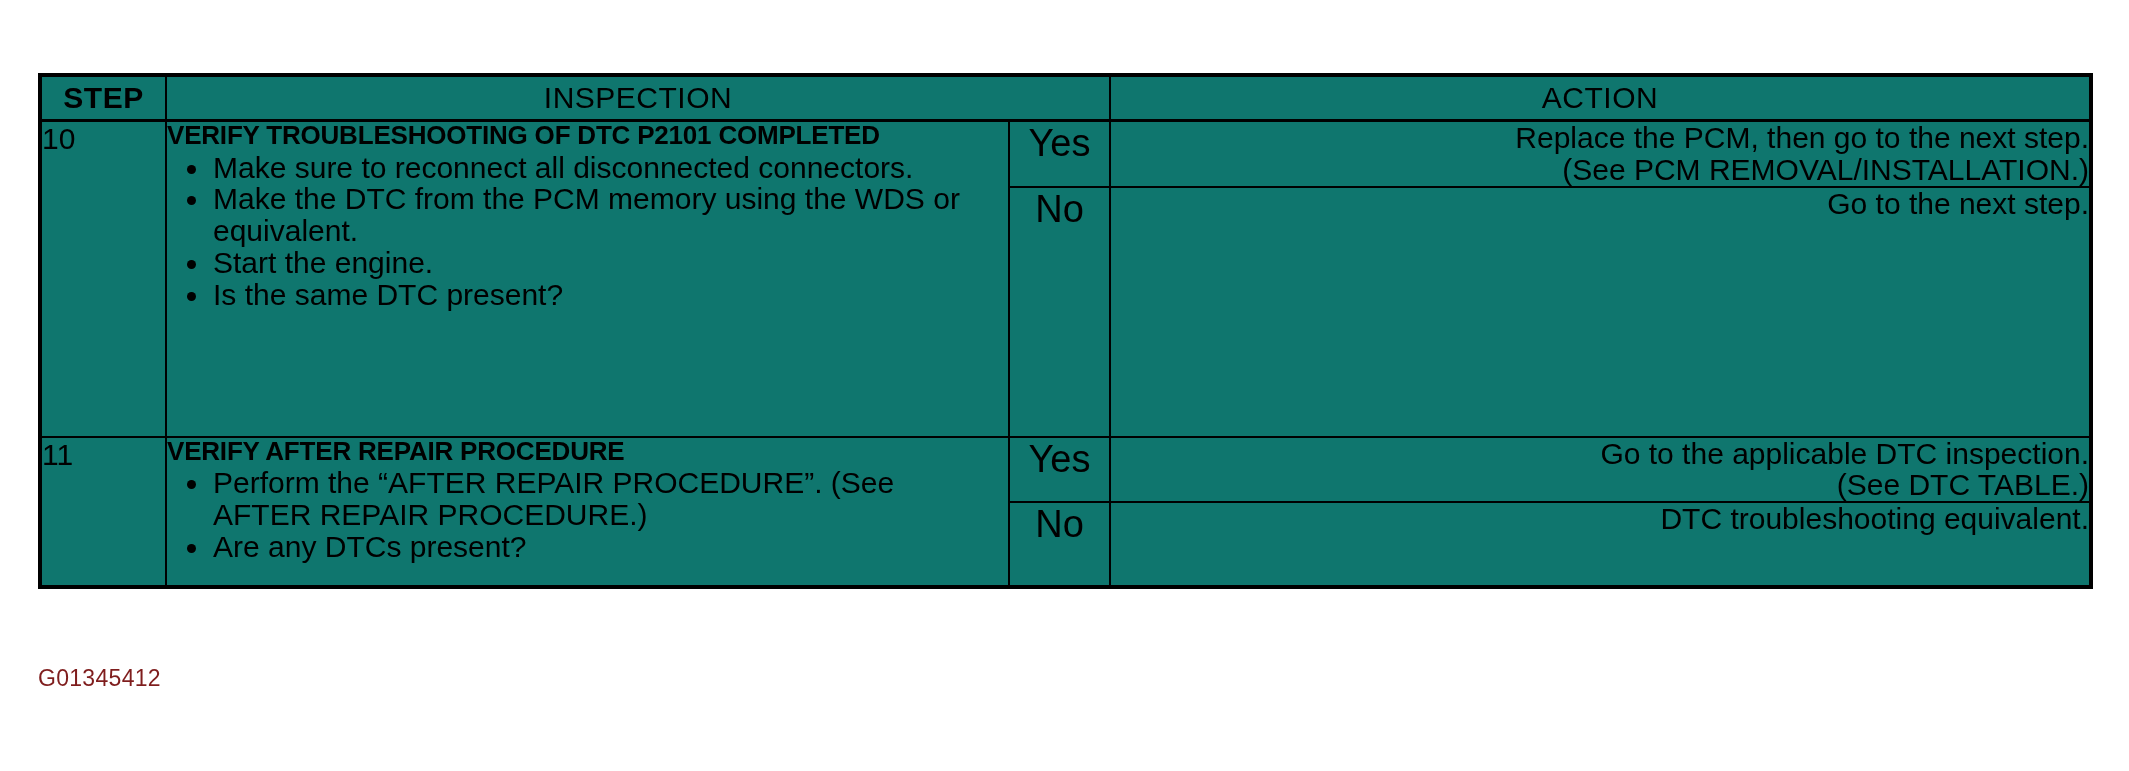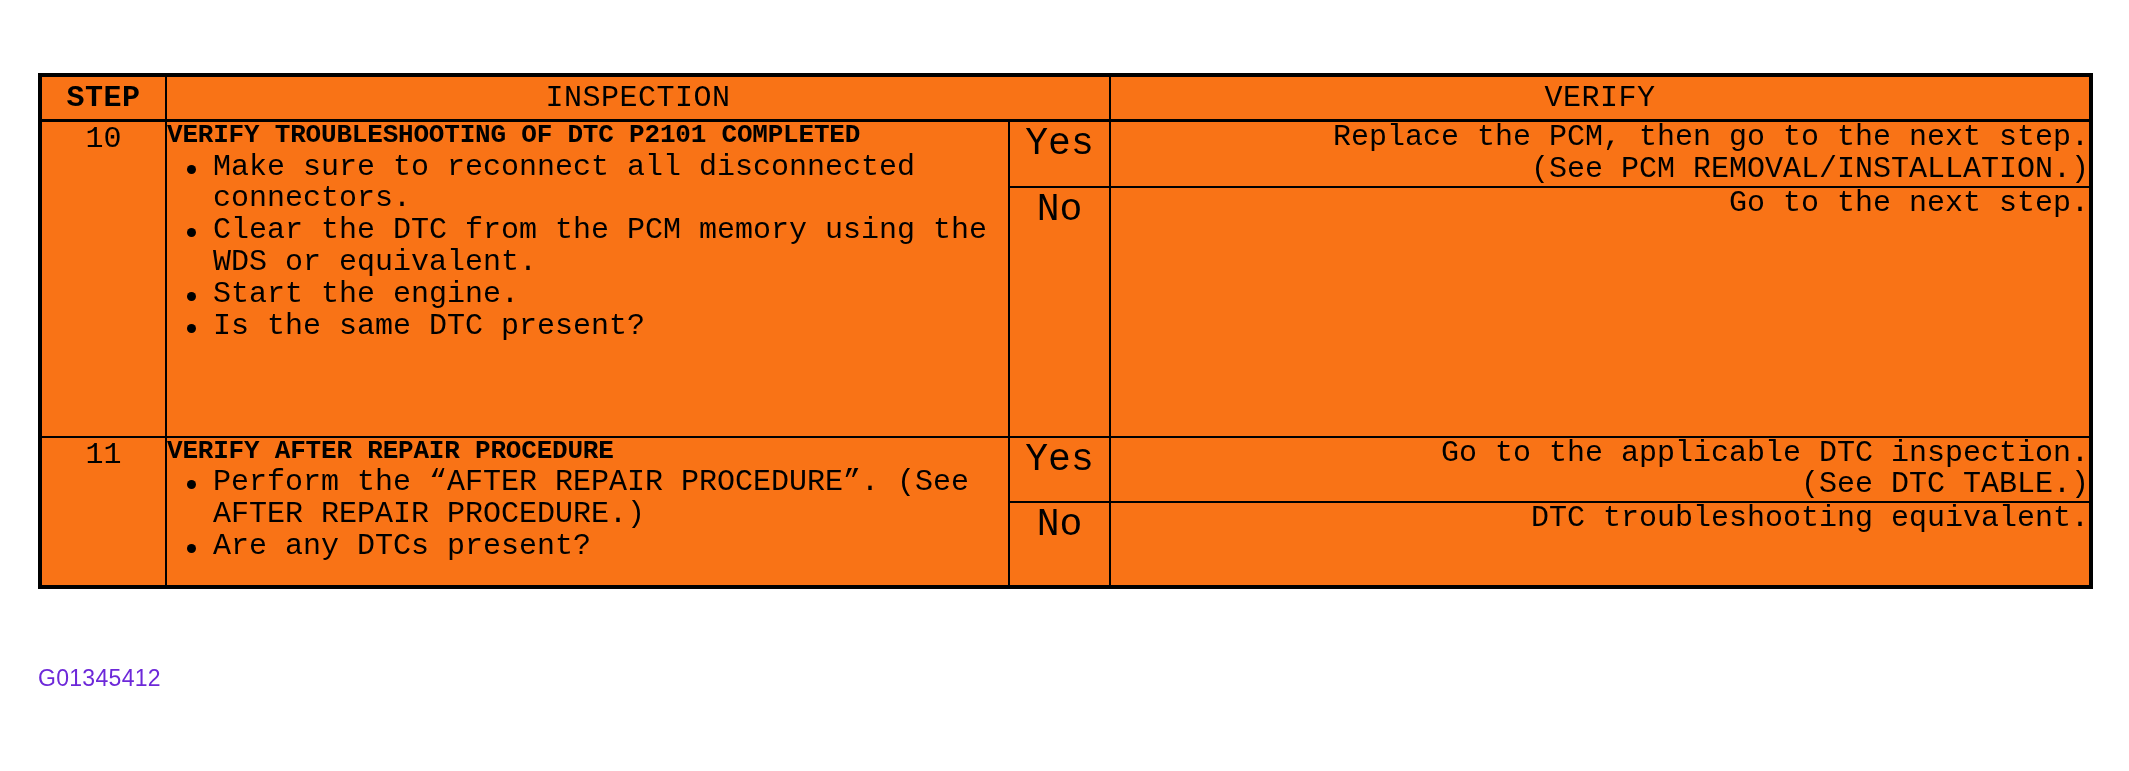--- a/index.html
+++ b/index.html
@@ -34,22 +34,21 @@
     border-collapse: collapse;
     table-layout: fixed;
     background: #fff;
   }
 
   .dtc-table td,
   .dtc-table th {
     border: 2px solid #000;
     padding: 0;
     vertical-align: top;
-    background: #f97316;
-    font-family: Liberation Mono, monospace;
+    background: #0f766e;
   }
 
   
   .dtc-table {
     border: 4px solid #000;
   }
 
   
   col.c-step      { width: 126px; }
   col.c-insp      { width: 843px; }
@@ -65,21 +64,20 @@
     line-height: 42px;
     letter-spacing: 0.5px;
     border-bottom: 3px solid #000 !important;
   }
   .hdr-step { font-weight: bold; }
   .hdr-insp { font-weight: normal; }
   .hdr-act  { font-weight: normal; }
 
   
   .step-cell {
-    text-align: center;
     font-size: 30px;
     font-weight: normal;
     padding-top: 9px;
     margin-top: 20px;
   }
 
   
   .insp-cell {
     padding: 7px 10px 10px 12px;
     font-size: 30px;
@@ -138,54 +136,54 @@
   .sub-sep-top { border-top: 2px solid #000 !important; }
 
   
   .figure-id {
     position: absolute;
     left: 38px;
     top: 665px;
     font-size: 23px;
     font-family: "Liberation Sans", sans-serif;
     letter-spacing: 0.3px;
-    color: #6d28d9;
+    color: #7f1d1d;
   }
 </style>
 </head>
 <body>
 
 <div id="page">
 
   <table class="dtc-table">
     <colgroup>
       <col class="c-step">
       <col class="c-insp">
       <col class="c-yn">
       <col class="c-action">
     </colgroup>
 
     <thead>
       <tr>
         <th class="hdr-cell hdr-step">STEP</th>
         <th class="hdr-cell hdr-insp" colspan="2">INSPECTION</th>
-        <th class="hdr-cell hdr-act">VERIFY</th>
+        <th class="hdr-cell hdr-act">ACTION</th>
       </tr>
     </thead>
 
     <tbody>
 
       <tr>
         <td class="step-cell" rowspan="2">10</td>
 
         <td class="insp-cell" rowspan="2">
           <div class="insp-title">VERIFY TROUBLESHOOTING OF DTC P2101 COMPLETED</div>
           <ul class="insp-list">
             <li>Make sure to reconnect all disconnected connectors.</li>
-            <li>Clear the DTC from the PCM memory using the WDS or equivalent.</li>
+            <li>Make the DTC from the PCM memory using the WDS or equivalent.</li>
             <li>Start the engine.</li>
             <li>Is the same DTC present?</li>
           </ul>
         </td>
 
         <td class="yn-cell">Yes</td>
 
         <td class="act-cell">
           <span class="act-line">Replace the PCM, then go to the next step.</span>
           <span class="act-line">(See PCM REMOVAL/INSTALLATION.)</span>

